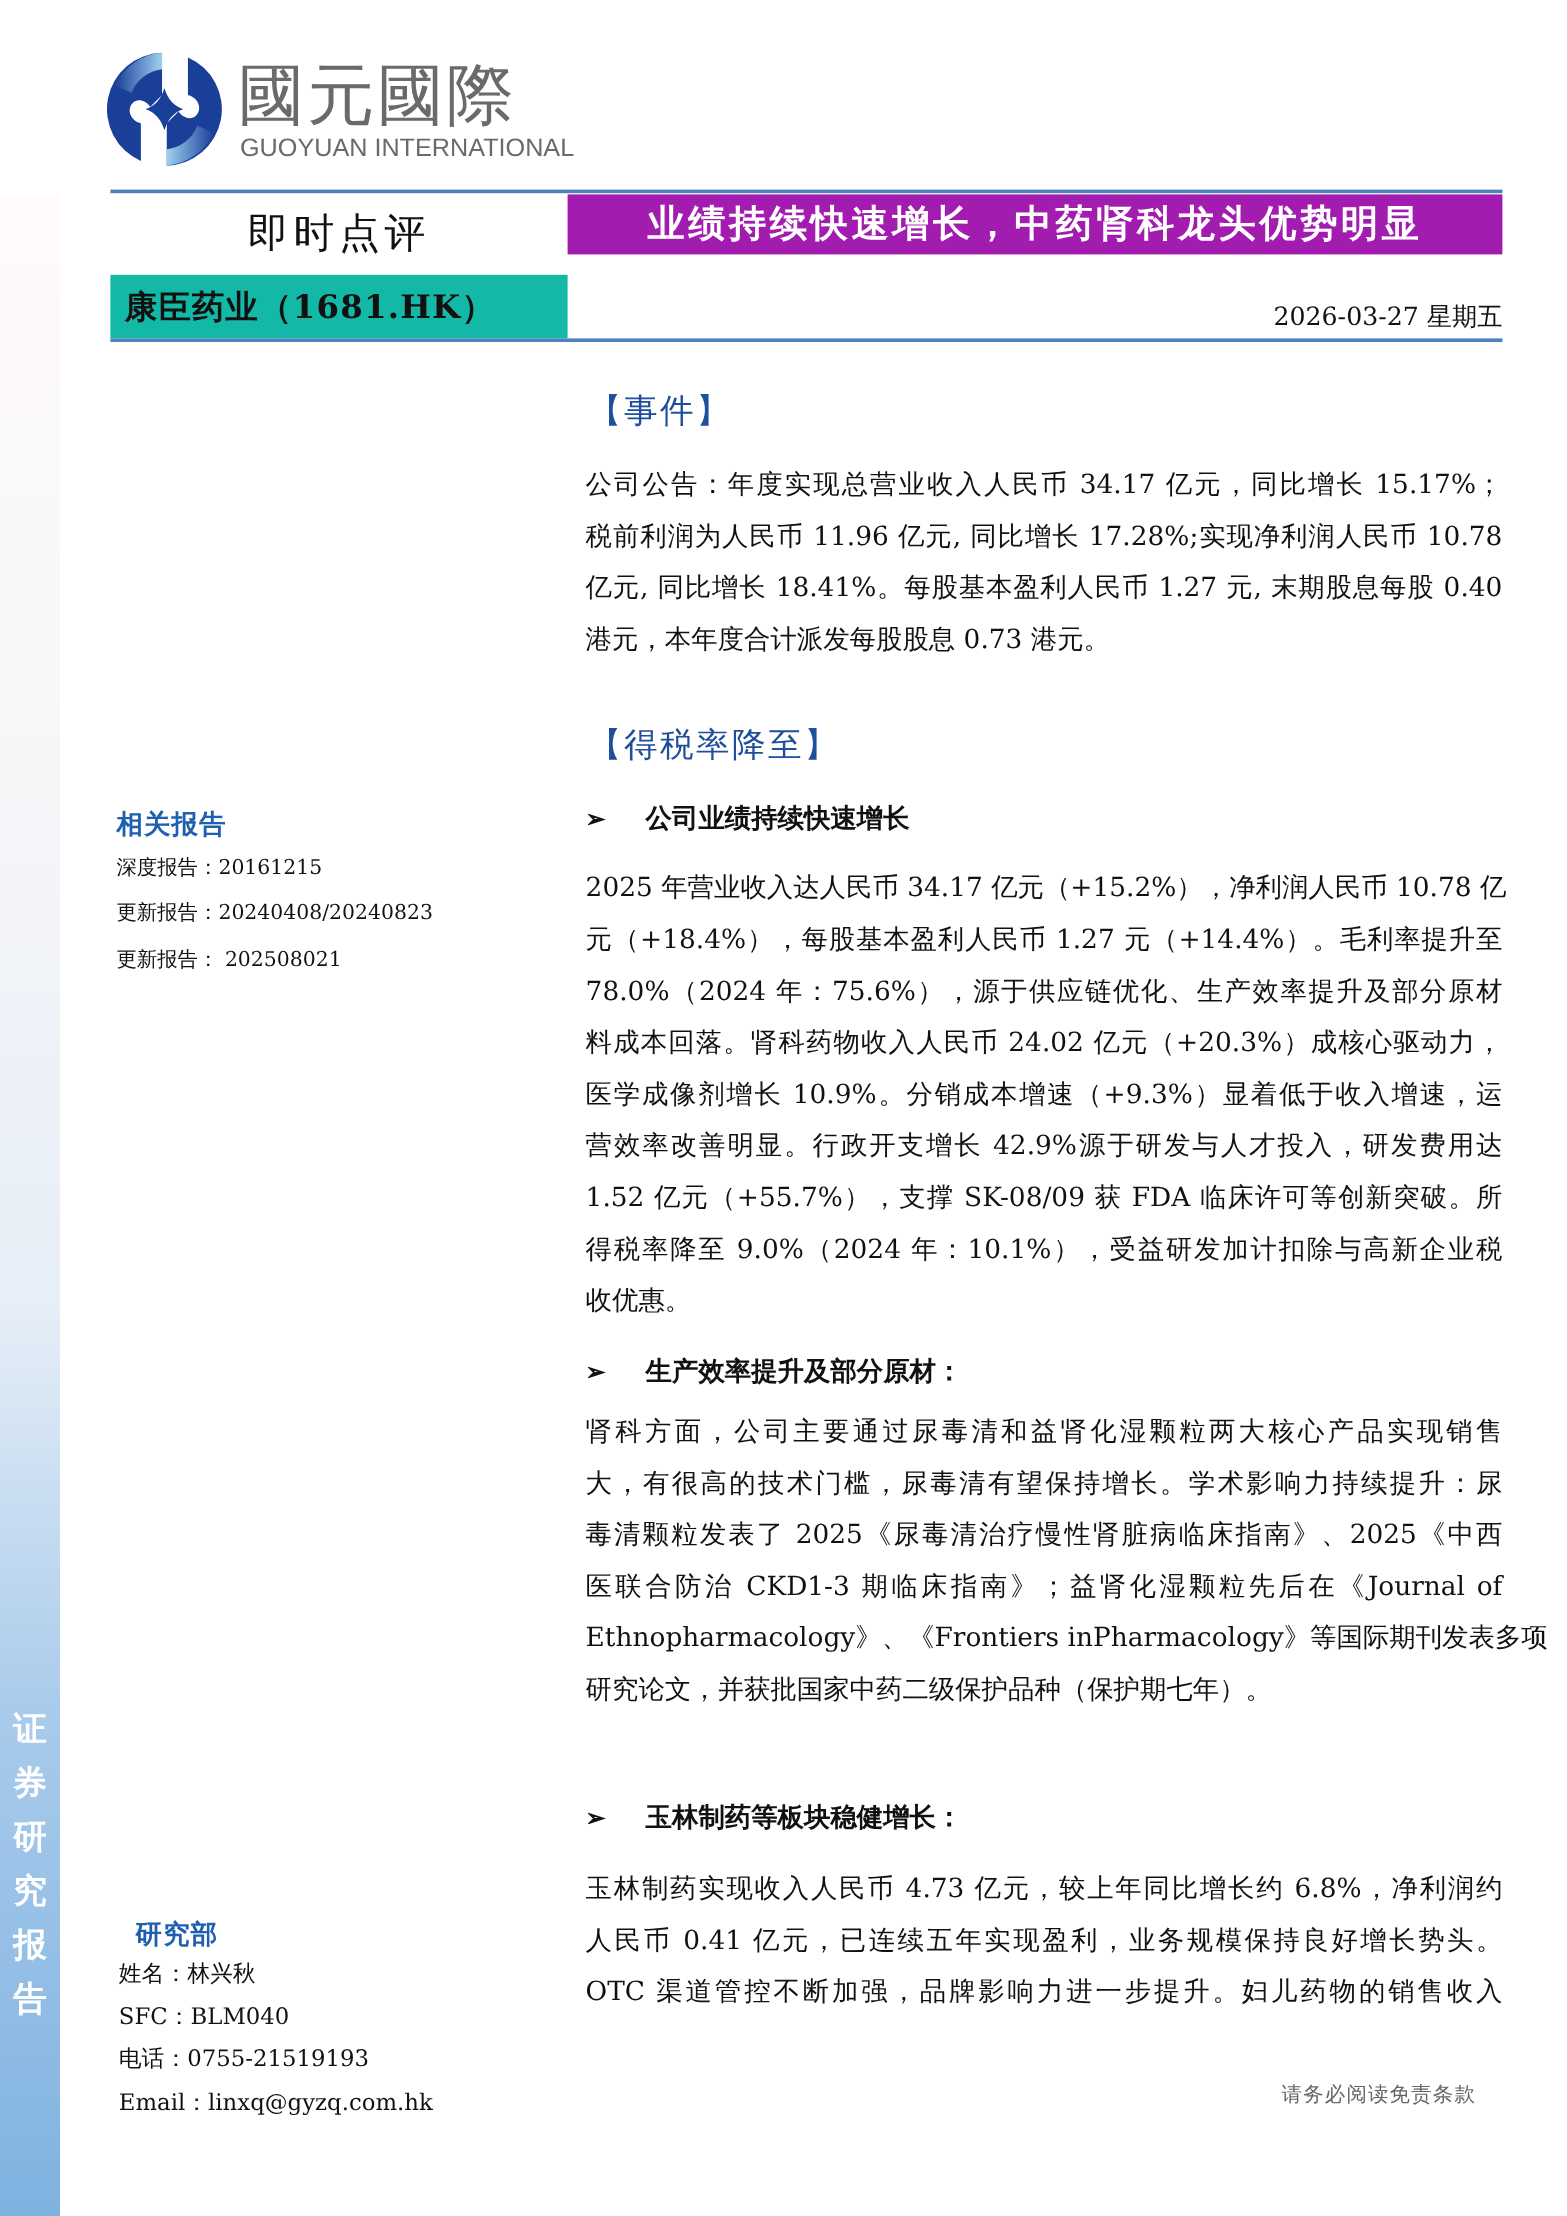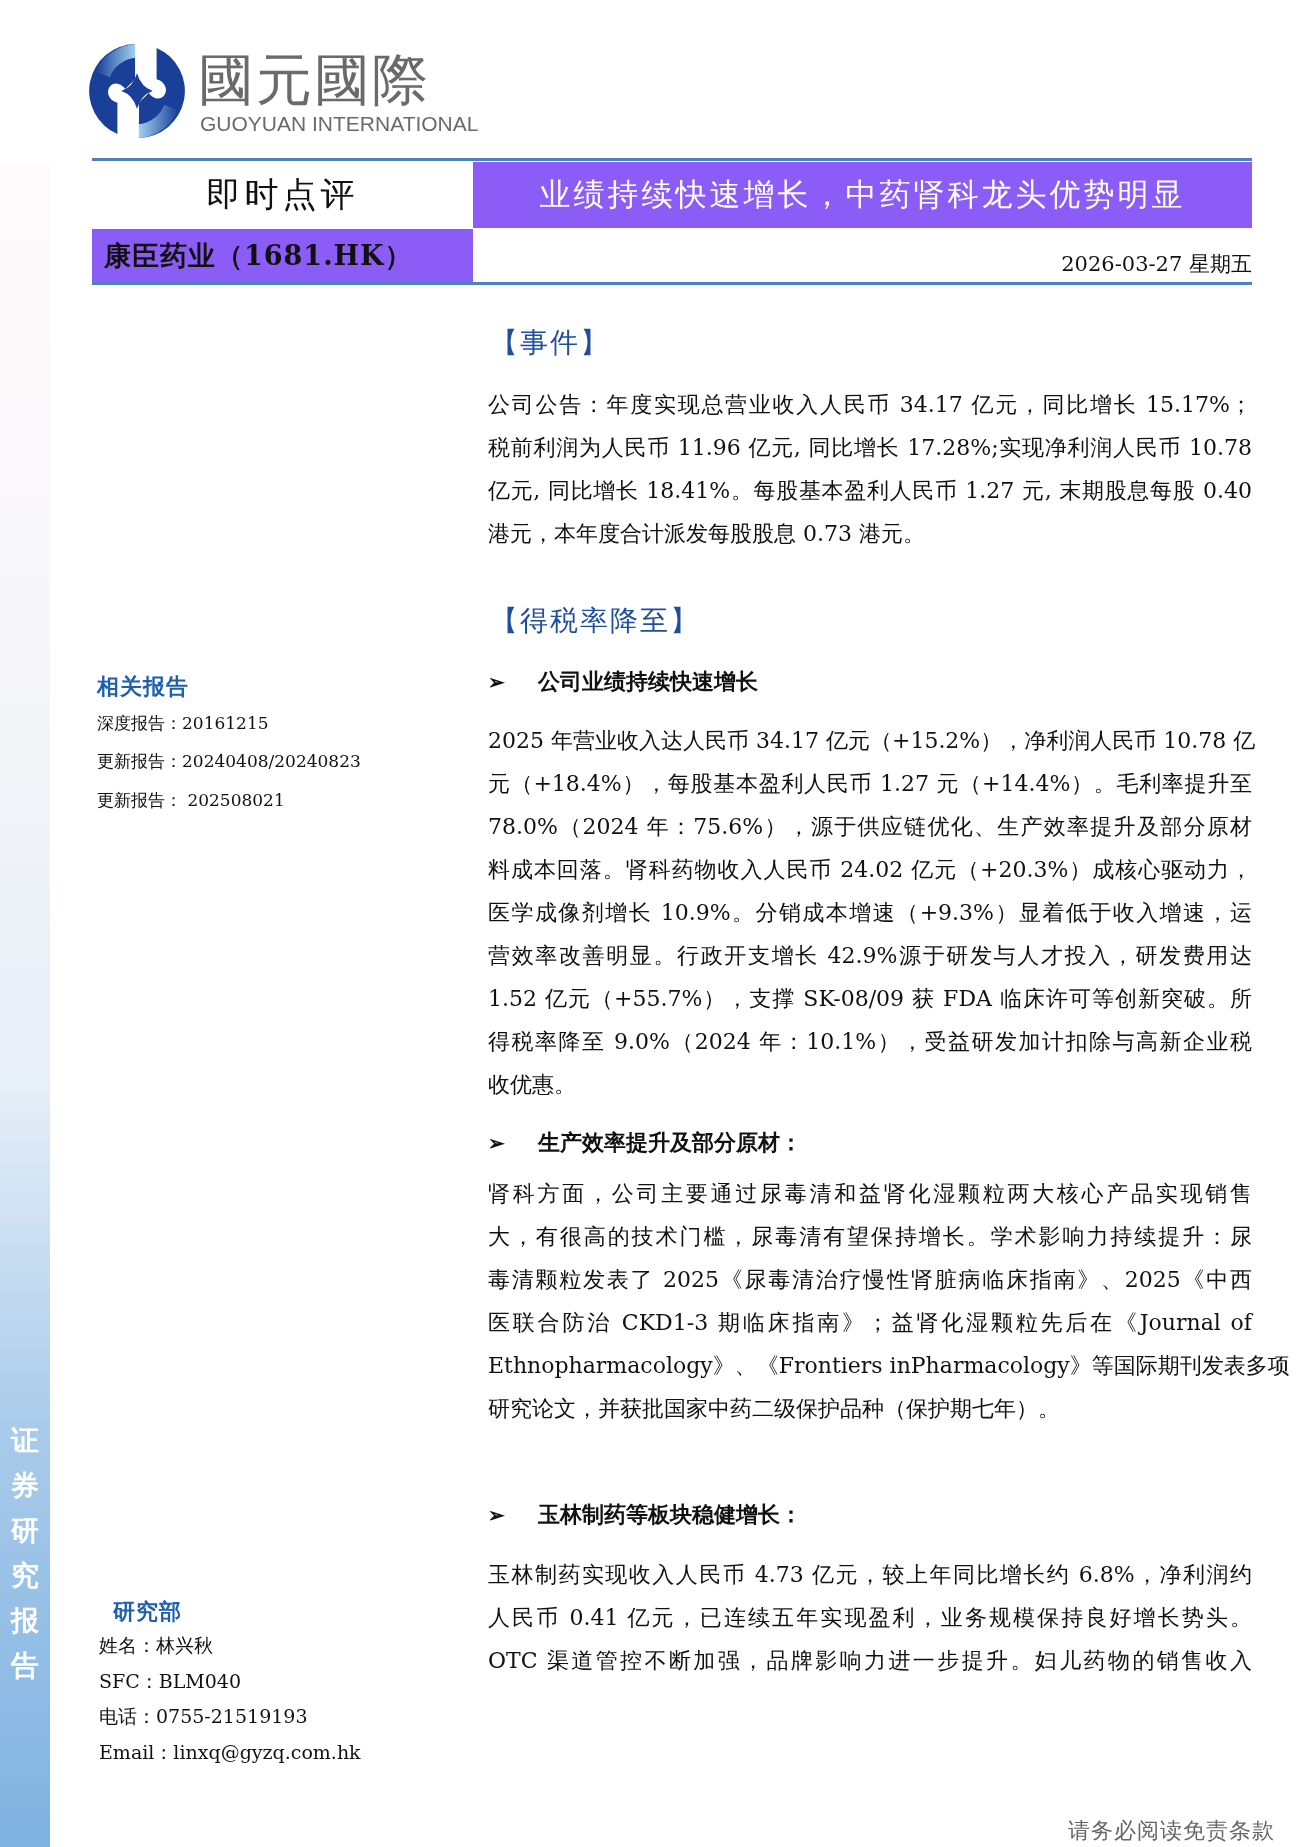--- a/index.html
+++ b/index.html
@@ -15,41 +15,41 @@
 
   
   .logo { left:88px; top:42px; width:98px; height:98px; }
   .logo-cn { left:198px; top:48px; font-family:"DejaVu Sans","Liberation Sans",sans-serif; font-size:56px; color:#6a6a6a; letter-spacing:2px; line-height:64px; }
   .logo-en { left:200px; top:112px; font-family:"Liberation Sans","DejaVu Sans",sans-serif; font-size:21px; color:#6a6a6a; letter-spacing:0px; line-height:24px; }
 
   
   .topline { left:92px; top:158px; width:1160px; height:3px; background:#4f81bd; }
   .type-cell { left:92px; top:162px; width:381px; height:66px; display:flex; align-items:center; justify-content:center;
     font-size:34px; font-weight:normal; letter-spacing:4px; color:#111; }
-  .title-bar { left:473px; top:162px; width:779px; height:66px; background:#8b5cf6; display:flex; align-items:center; justify-content:center;
-    color:#ffffff; font-size:31px; font-weight:normal; letter-spacing:3px; }
-  .company-cell { left:92px; top:229px; width:381px; height:53px; background:#8b5cf6; display:flex; align-items:center; padding-left:12px;
+  .title-bar { left:473px; top:162px; width:779px; height:50px; background:#a21caf; display:flex; align-items:center; justify-content:center;
+    color:#ffffff; font-size:31px; font-weight:bold; letter-spacing:3px; }
+  .company-cell { left:92px; top:229px; width:381px; height:53px; background:#14b8a6; display:flex; align-items:center; padding-left:12px;
     font-size:27px; font-weight:bold; letter-spacing:1px; color:#111; }
   .date { right:54px; top:250px; font-size:21px; color:#111; }
   .bottomline { left:92px; top:282px; width:1160px; height:3px; background:#4f81bd; }
 
   
   .section-head { left:490px; font-size:28px; font-weight:normal; color:#1f4e9c; letter-spacing:2px; }
   .para { left:488px; width:764px; font-size:22px; line-height:43px; color:#111; text-align:justify; text-justify:inter-character; }
   .para span { display:block; white-space:nowrap; text-align-last:justify; }
   .para span.last { text-align-last:left; }
   .bullet { left:488px; font-size:22px; font-weight:bold; color:#111; display:flex; align-items:center; }
   .bullet .arrow { width:50px; font-size:20px; }
 
   
   .side-head { left:97px; font-size:22px; font-weight:bold; color:#1f5fb0; letter-spacing:1px; }
   .side-item { left:97px; font-size:17px; color:#111; line-height:20px; }
   .contact { left:99px; font-size:19px; color:#111; line-height:22px; }
 
-  .footer { left:1068px; top:1821px; font-size:22px; color:#666; letter-spacing:1px; line-height:20px; }
+  .footer { left:1068px; top:1736px; font-size:17px; color:#666; letter-spacing:1px; line-height:20px; }
 </style>
 </head>
 <body>
 
 <div class="abs strip"></div>
 <div class="abs strip-text">
   <span>证</span>
   <span>券</span>
   <span>研</span>
   <span>究</span>

